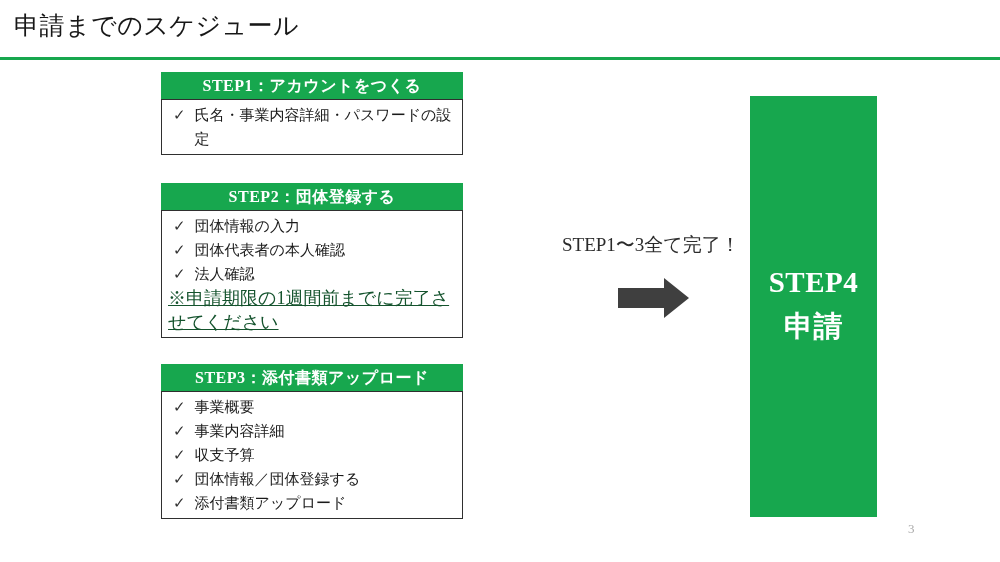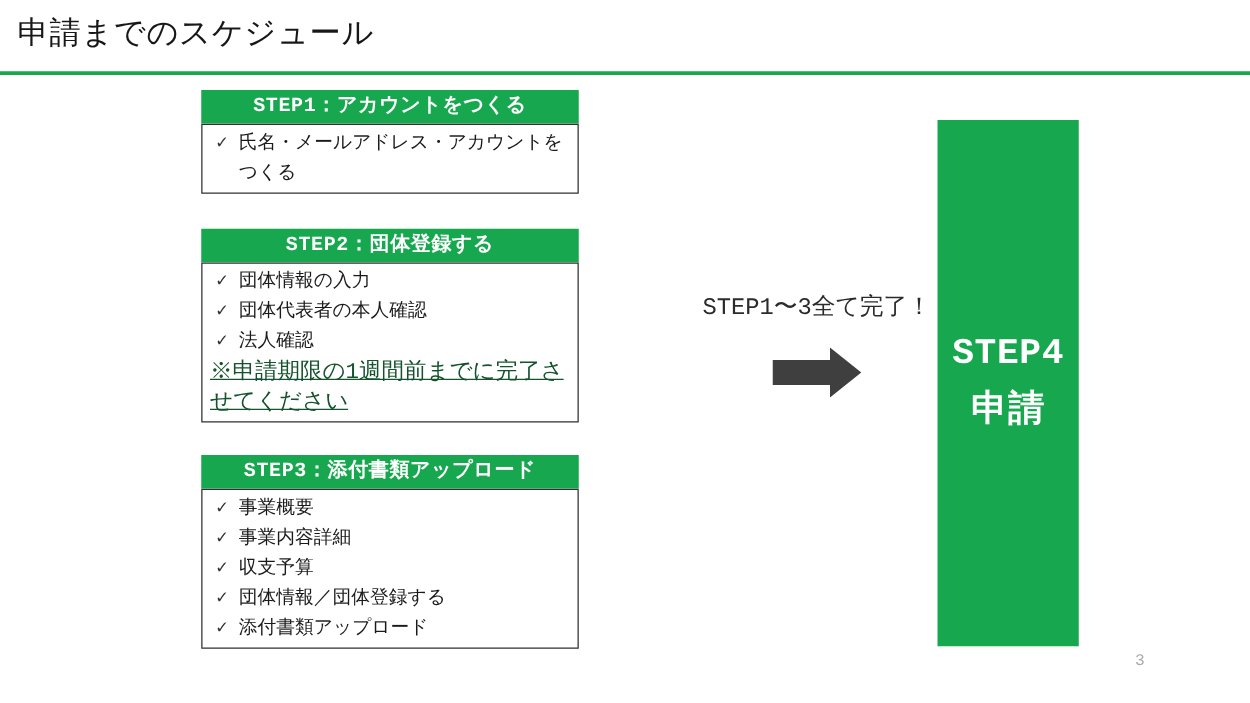--- a/index.html
+++ b/index.html
@@ -2,21 +2,21 @@
 <html><head>
 <meta charset="utf-8">
 <style>
   html, body { margin: 0; padding: 0; background: #ffffff; }
   .slide {
     position: relative;
     width: 1000px;
     height: 562px;
     background: #ffffff;
     overflow: hidden;
-    font-family: Liberation Mono, monospace;
+    font-family: Liberation Serif, serif;
     color: #1a1a1a;
   }
 
   
   .slide-title {
     position: absolute;
     left: 14px;
     top: 9px;
     font-size: 25px;
     font-weight: 500;
@@ -100,21 +100,21 @@
     top: 277px;
     width: 72px;
     height: 42px;
   }
 
   
   .final-box {
     position: absolute;
     left: 750px;
     top: 96px;
-    width: 113px;
+    width: 127px;
     height: 421px;
     background: #17a74e;
     color: #ffffff;
     display: flex;
     flex-direction: column;
     align-items: center;
     justify-content: center;
     gap: 8px;
     font-size: 29px;
     font-weight: bold;
@@ -137,21 +137,21 @@
 
   <div class="slide-title">申請までのスケジュール</div>
   <div class="title-rule"></div>
 
   <section class="step-box step1">
     <div class="step-header">STEP1：アカウントをつくる</div>
     <div class="step-body">
       <ul>
         <li>
           <span class="check">✓</span>
-          <span>氏名・メールアドレス・アカウントをつくる</span>
+          <span>氏名・事業内容詳細・パスワードの設定</span>
         </li>
       </ul>
     </div>
   </section>
 
   <section class="step-box step2">
     <div class="step-header">STEP2：団体登録する</div>
     <div class="step-body">
       <ul>
         <li>

